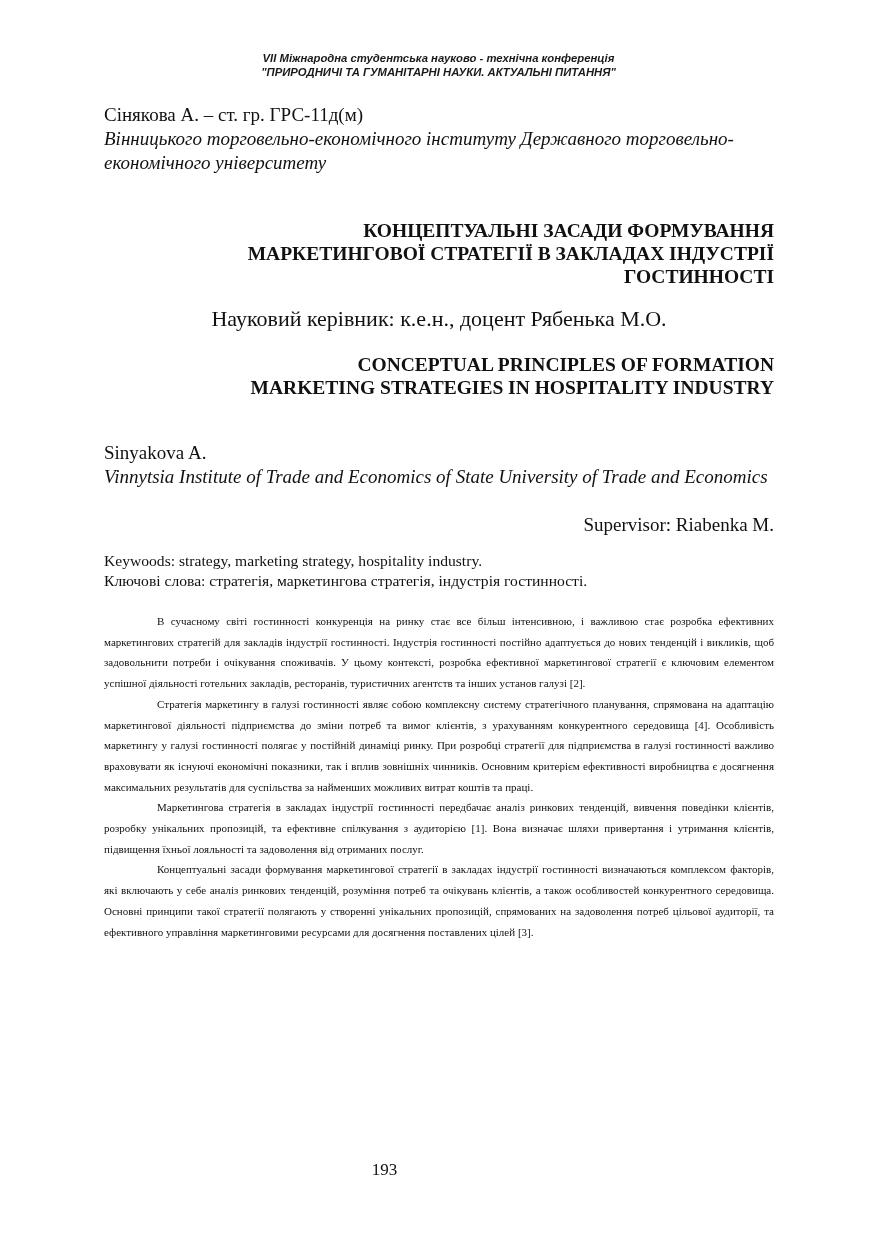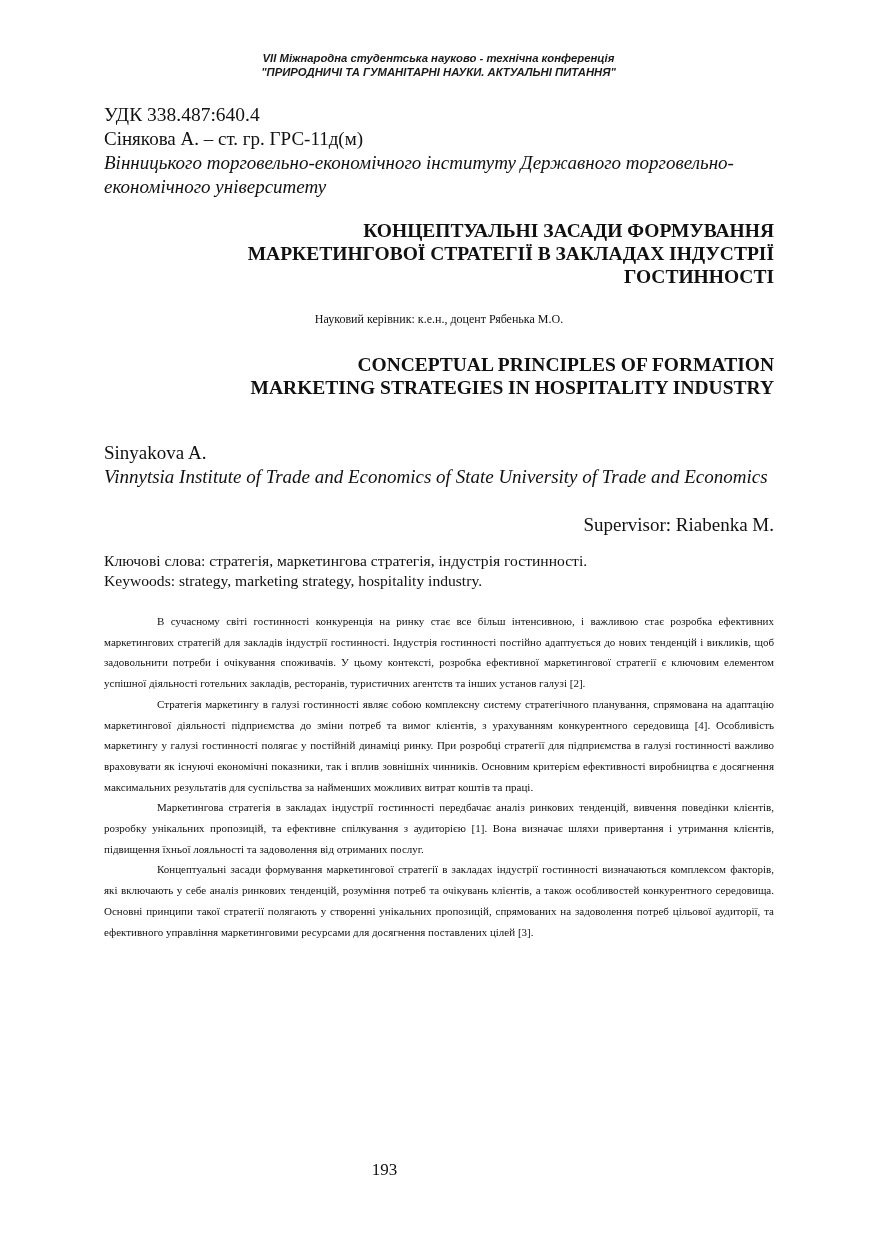--- a/index.html
+++ b/index.html
@@ -57,21 +57,21 @@
       font-size: 19.5px;
       line-height: 23px;
     }
     .title-ua { top: 219px; }
     .supervisor-ua {
       position: absolute;
       top: 307px;
       left: 104px;
       width: 670px;
       text-align: center;
-      font-size: 12px;
+      font-size: 22px;
       line-height: 24px;
     }
     .title-en { top: 353px; }
 
     .author-en {
       position: absolute;
       left: 104px;
       top: 441px;
       width: 680px;
       font-size: 19px;
@@ -126,21 +126,20 @@
 <body>
 
 <div class="page">
 
   <div class="conf-header">
     <div>VII Міжнародна студентська науково - технічна конференція</div>
     <div>"ПРИРОДНИЧІ ТА ГУМАНІТАРНІ НАУКИ. АКТУАЛЬНІ ПИТАННЯ"</div>
   </div>
 
   <div class="front">
-    <div class="udc">УДК 338.487:640.4</div>
     <div>Сінякова А. – ст. гр. ГРС-11д(м)</div>
     <div class="institution">Вінницького торговельно-економічного інституту Державного торговельно-економічного університету</div>
   </div>
 
   <div class="title-block title-ua">
     <div>КОНЦЕПТУАЛЬНІ ЗАСАДИ ФОРМУВАННЯ</div>
     <div>МАРКЕТИНГОВОЇ СТРАТЕГІЇ В ЗАКЛАДАХ ІНДУСТРІЇ</div>
     <div>ГОСТИННОСТІ</div>
   </div>
 
@@ -152,22 +151,22 @@
   </div>
 
   <div class="author-en">
     <div>Sinyakova A.</div>
     <div class="institution">Vinnytsia Institute of Trade and Economics of State University of Trade and Economics</div>
   </div>
 
   <div class="supervisor-en">Supervisor: Riabenka M.</div>
 
   <div class="keywords">
+    <div>Keywoods: strategy, marketing strategy, hospitality industry.</div>
     <div>Ключові слова: стратегія, маркетингова стратегія, індустрія гостинності.</div>
-    <div>Keywoods: strategy, marketing strategy, hospitality industry.</div>
   </div>
 
   <div class="body-text">
     <p>В сучасному світі гостинності конкуренція на ринку стає все більш інтенсивною, і важливою стає розробка ефективних маркетингових стратегій для закладів індустрії гостинності. Індустрія гостинності постійно адаптується до нових тенденцій і викликів, щоб задовольнити потреби і очікування споживачів. У цьому контексті, розробка ефективної маркетингової стратегії є ключовим елементом успішної діяльності готельних закладів, ресторанів, туристичних агентств та інших установ галузі [2].</p>
     <p>Стратегія маркетингу в галузі гостинності являє собою комплексну систему стратегічного планування, спрямована на адаптацію маркетингової діяльності підприємства до зміни потреб та вимог клієнтів, з урахуванням конкурентного середовища [4]. Особливість маркетингу у галузі гостинності полягає у постійній динаміці ринку. При розробці стратегії для підприємства в галузі гостинності важливо враховувати як існуючі економічні показники, так і вплив зовнішніх чинників. Основним критерієм ефективності виробництва є досягнення максимальних результатів для суспільства за найменших можливих витрат коштів та праці.</p>
     <p>Маркетингова стратегія в закладах індустрії гостинності передбачає аналіз ринкових тенденцій, вивчення поведінки клієнтів, розробку унікальних пропозицій, та ефективне спілкування з аудиторією [1]. Вона визначає шляхи привертання і утримання клієнтів, підвищення їхньої лояльності та задоволення від отриманих послуг.</p>
     <p>Концептуальні засади формування маркетингової стратегії в закладах індустрії гостинності визначаються комплексом факторів, які включають у себе аналіз ринкових тенденцій, розуміння потреб та очікувань клієнтів, а також особливостей конкурентного середовища. Основні принципи такої стратегії полягають у створенні унікальних пропозицій, спрямованих на задоволення потреб цільової аудиторії, та ефективного управління маркетинговими ресурсами для досягнення поставлених цілей [3].</p>
   </div>
 
   <div class="page-number">193</div>

